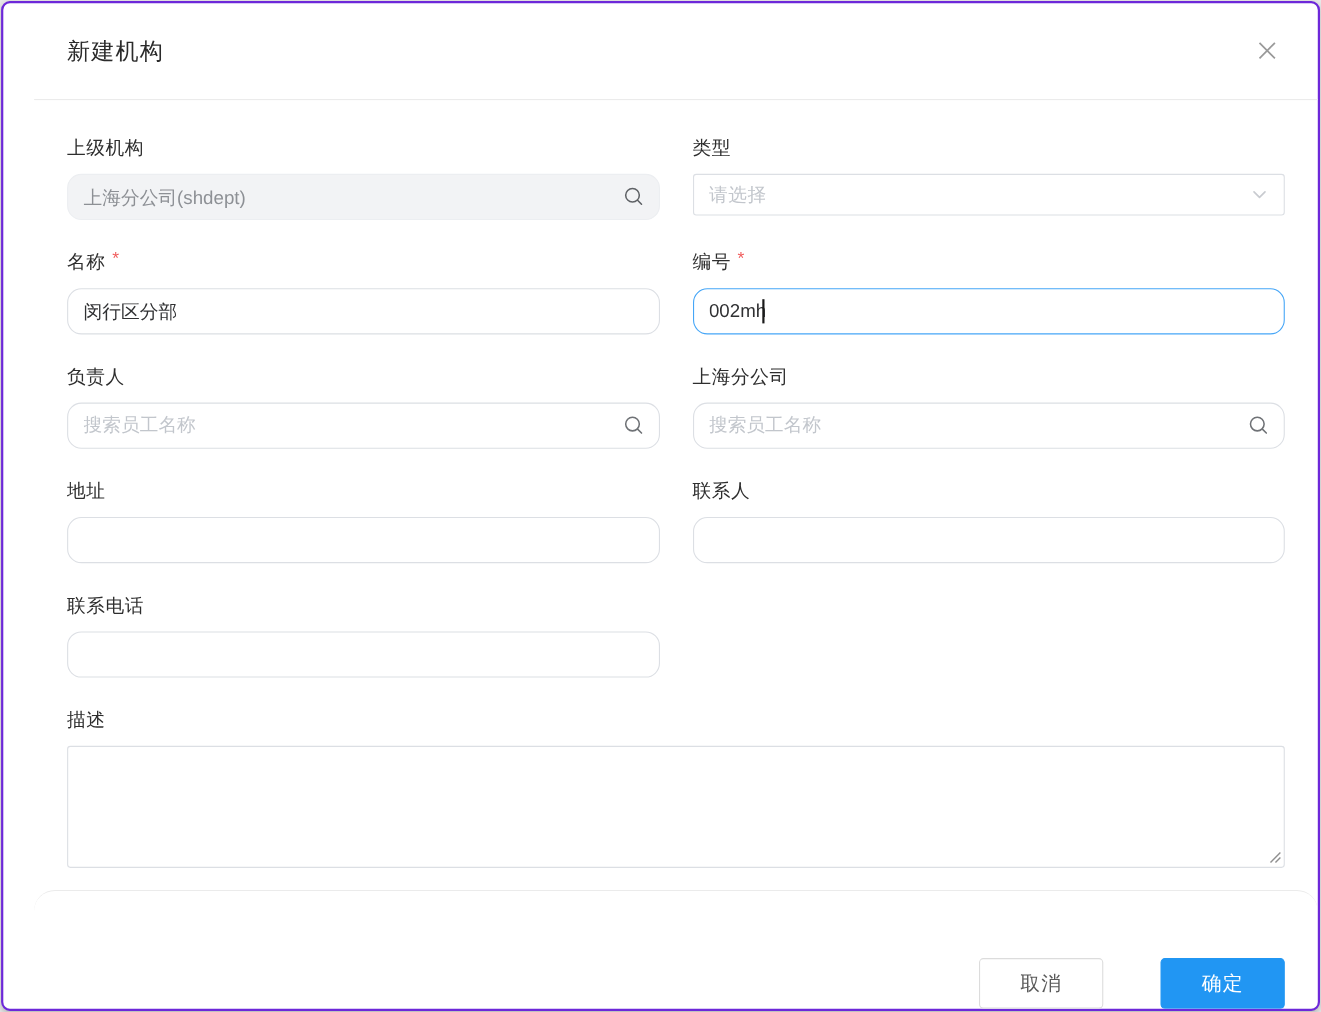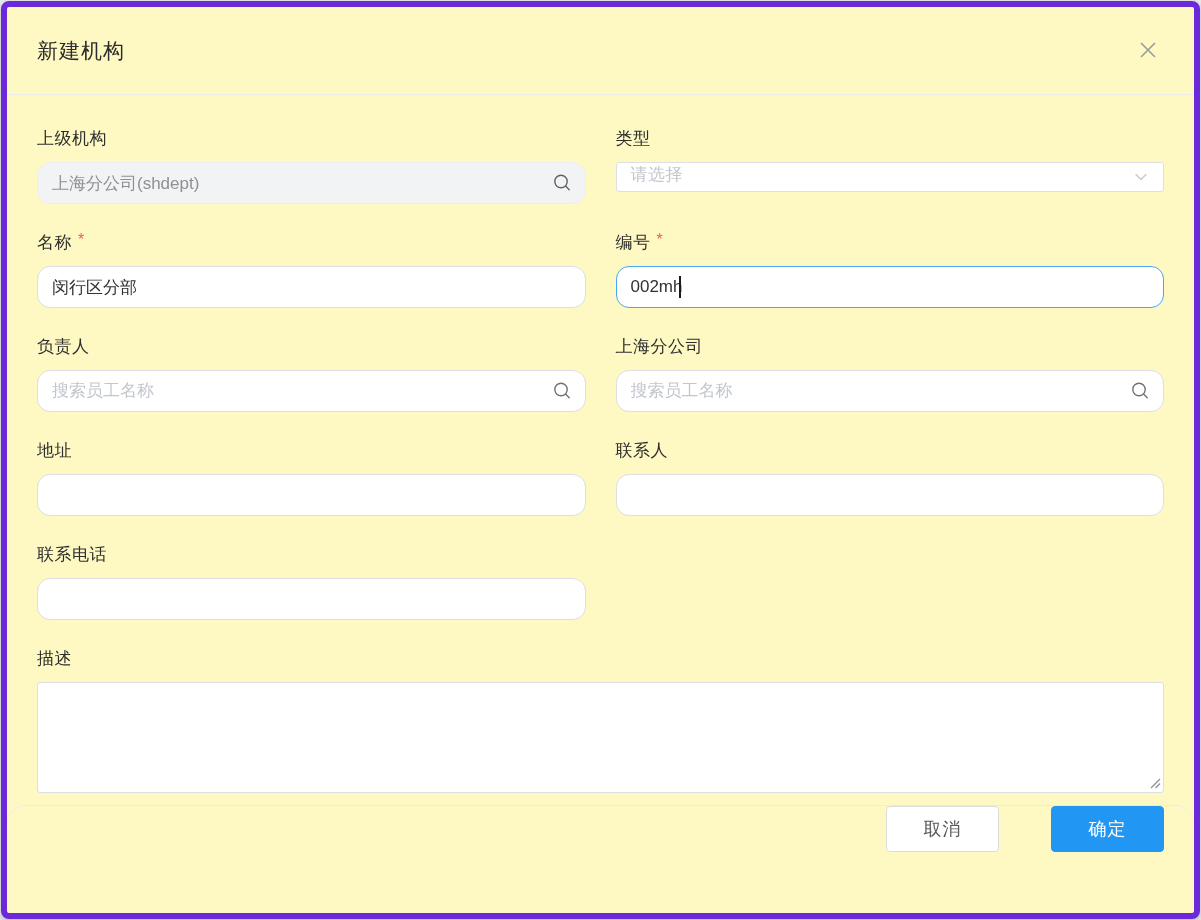--- a/index.html
+++ b/index.html
@@ -5,27 +5,28 @@
   * { box-sizing: border-box; margin: 0; padding: 0; }
   html, body { width: 1201px; height: 920px; }
   body {
     font-family: "Liberation Sans", "DejaVu Sans", sans-serif;
     background: #e9e9e9;
     position: relative;
   }
   .modal {
     position: absolute;
     inset: 1px;
-    background: #fef9c3;
-    border: 6px solid #6d28d9;
+    background: #ffffff;
+    border: 2px solid #6d28d9;
     border-radius: 8px;
     box-shadow: 0 2px 6px rgba(0,0,0,0.22);
     display: flex;
     flex-direction: column;
     overflow: hidden;
+    padding-left: 28px;
   }
   
   .modal-header {
     height: 88px;
     flex: 0 0 88px;
     display: flex;
     align-items: center;
     padding: 0 30px;
     border-bottom: 1px solid #ebebeb;
     position: relative;
@@ -106,25 +107,26 @@
     position: absolute;
     right: 14px;
     top: 50%;
     transform: translateY(-50%);
     display: flex;
     align-items: center;
   }
   
   .select-box {
     width: 100%;
-    height: 30px;
+    height: 38px;
     border: 1px solid #dcdfe4;
     border-radius: 3px;
     background: #ffffff;
     display: flex;
+    align-items: center;
     padding: 0 14px;
     cursor: pointer;
     position: relative;
   }
   .select-placeholder { font-size: 17px; color: #c2c6cc; letter-spacing: 0.5px; }
   .textarea-wrap { position: relative; }
   .desc-textarea {
     width: 100%;
     height: 111px;
     border: 1px solid #dcdfe4;
@@ -140,21 +142,21 @@
     position: absolute;
     right: 3px;
     bottom: 4px;
     pointer-events: none;
   }
   
   .modal-footer {
     flex: 0 0 108px;
     border-top: 1px solid #ebebeb;
     display: flex;
-    align-items: flex-start;
+    align-items: flex-end;
     justify-content: flex-end;
     gap: 22px;
     padding: 0 30px;
     border-radius: 19px;
   }
   .btn {
     min-width: 113px;
     height: 46px;
     border-radius: 4px;
     font-size: 18px;

